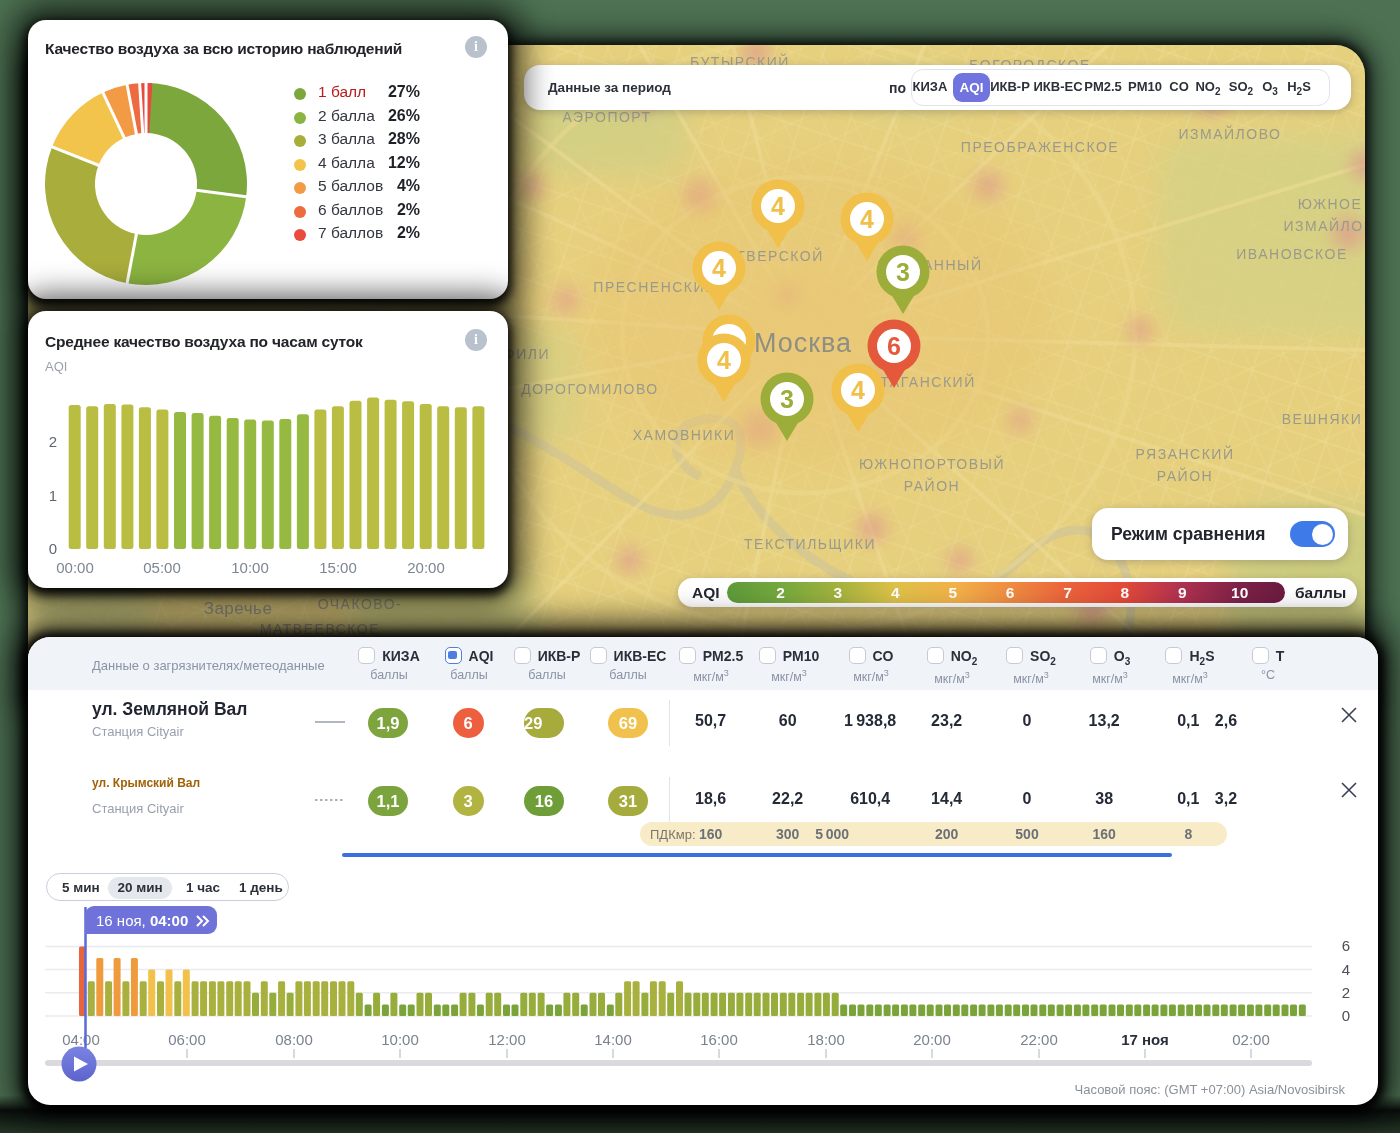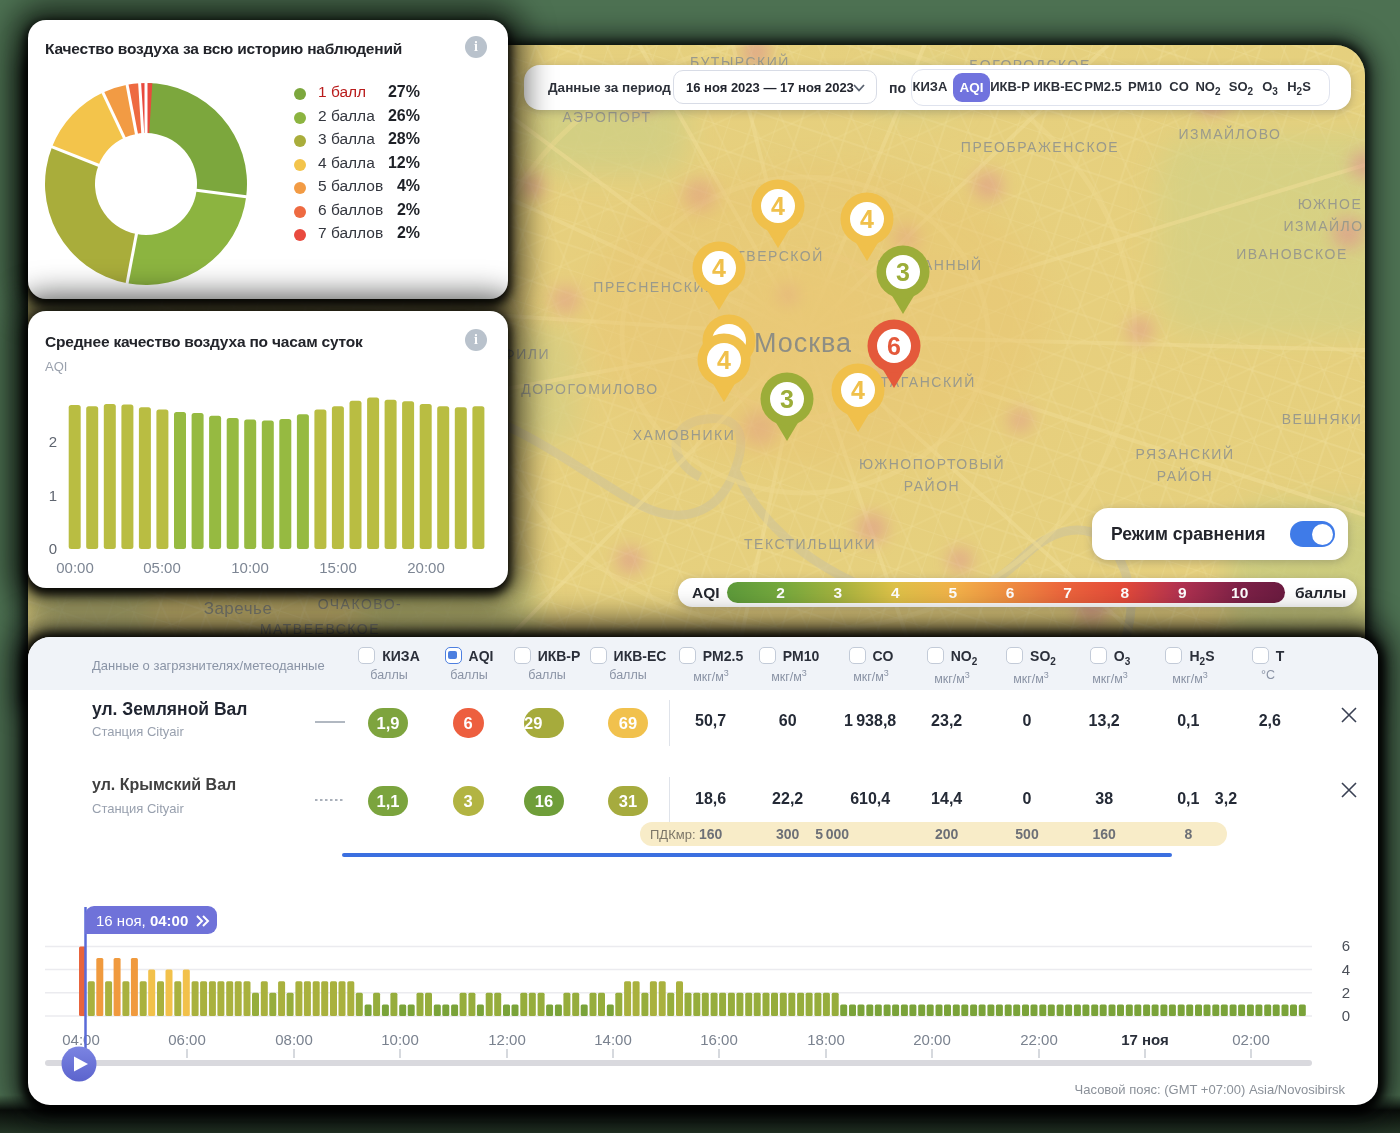--- a/index.html
+++ b/index.html
@@ -160,26 +160,20 @@
         <path d="M-12,22 L0,42 L12,22 Z" fill="#f0c04b"></path>
         <circle r="26.5" fill="#f0c04b"></circle>
         <circle r="17" fill="#fff"></circle>
         <text y="8.5" text-anchor="middle" font-size="25" font-weight="bold" fill="#f0c04b">4</text>
       </g>
     </svg>
 </div>
 
 <div class="lightcard" style="left:524px;top:65px;width:827px;height:45px;border-radius:16px">
 <div style="position:absolute;left:24px;top:15px;font-size:13.5px;font-weight:600;color:#2c3039">Данные за период</div>
-<div style="position:absolute;left:149px;top:5px;width:204px;height:34px;border:1px solid #d8dce6;border-radius:10px">
-<div style="position:absolute;left:12px;top:9px;white-space:nowrap;font-size:13px;font-weight:bold;color:#22252e">16 ноя 2023 — 17 ноя 2023</div>
-<svg width="12" height="8" viewBox="0 0 12 8" style="position:absolute;right:11px;top:13px">
-        <path d="M1,1 L6,6.5 L11,1" stroke="#5a6270" stroke-width="1.8" fill="none"></path>
-      </svg>
-</div>
 <div style="position:absolute;left:365px;top:15px;font-size:14px;font-weight:bold;color:#2c3039">по</div>
 <div style="position:absolute;left:387px;top:4px;width:419px;height:37px;border:1px solid #dfe3ee;border-radius:12px"></div>
 <div style="position:absolute;left:406px;top:14px;transform:translateX(-50%);white-space:nowrap;font-size:13px;font-weight:bold;color:#2c3039">КИЗА</div>
     <div style="position:absolute;left:486px;top:14px;transform:translateX(-50%);white-space:nowrap;font-size:13px;font-weight:bold;color:#2c3039">ИКВ-Р</div>
     <div style="position:absolute;left:534px;top:14px;transform:translateX(-50%);white-space:nowrap;font-size:13px;font-weight:bold;color:#2c3039">ИКВ-ЕС</div>
     <div style="position:absolute;left:579px;top:14px;transform:translateX(-50%);white-space:nowrap;font-size:13px;font-weight:bold;color:#2c3039">PM2.5</div>
     <div style="position:absolute;left:621px;top:14px;transform:translateX(-50%);white-space:nowrap;font-size:13px;font-weight:bold;color:#2c3039">PM10</div>
     <div style="position:absolute;left:655px;top:14px;transform:translateX(-50%);white-space:nowrap;font-size:13px;font-weight:bold;color:#2c3039">CO</div>
     <div style="position:absolute;left:684px;top:14px;transform:translateX(-50%);white-space:nowrap;font-size:13px;font-weight:bold;color:#2c3039">NO<sub style="font-size:10px">2</sub></div>
     <div style="position:absolute;left:717px;top:14px;transform:translateX(-50%);white-space:nowrap;font-size:13px;font-weight:bold;color:#2c3039">SO<sub style="font-size:10px">2</sub></div>
@@ -349,26 +343,26 @@
     <div style="position:absolute;left:424.5px;top:71px;width:31px;height:30px;border-radius:15px;background:#ed5f3f;color:#fff;font-size:16.5px;font-weight:bold;text-align:center;line-height:30px">6</div>
     <div style="position:absolute;left:496.0px;top:71px;width:40px;height:30px;border-radius:15px;background:#a6ab3c;color:#fff;font-size:16.5px;font-weight:bold;line-height:30px">29</div>
     <div style="position:absolute;left:580.0px;top:71px;width:40px;height:30px;border-radius:15px;background:#f1c14d;color:#fff;font-size:16.5px;font-weight:bold;text-align:center;line-height:30px">69</div>
   <div style="position:absolute;left:627.6px;top:75px;width:110px;text-align:center;font-size:16px;font-weight:bold;color:#242a36">50,7</div>
     <div style="position:absolute;left:704.7px;top:75px;width:110px;text-align:center;font-size:16px;font-weight:bold;color:#242a36">60</div>
     <div style="position:absolute;left:787.2px;top:75px;width:110px;text-align:center;font-size:16px;font-weight:bold;color:#242a36">1 938,8</div>
     <div style="position:absolute;left:863.7px;top:75px;width:110px;text-align:center;font-size:16px;font-weight:bold;color:#242a36">23,2</div>
     <div style="position:absolute;left:944.0px;top:75px;width:110px;text-align:center;font-size:16px;font-weight:bold;color:#242a36">0</div>
     <div style="position:absolute;left:1021.2px;top:75px;width:110px;text-align:center;font-size:16px;font-weight:bold;color:#242a36">13,2</div>
     <div style="position:absolute;left:1105.3px;top:75px;width:110px;text-align:center;font-size:16px;font-weight:bold;color:#242a36">0,1</div>
-    <div style="position:absolute;left:1186.8px;top:75px;width:110px;text-align:center;font-size:16px;font-weight:bold;color:#242a36">2,6</div>
+    <div style="position:absolute;left:1186.8px;top:75px;width:110px;text-align:left;font-size:16px;font-weight:bold;color:#242a36">2,6</div>
   <svg width="20" height="20" viewBox="0 0 20 20" style="position:absolute;left:1310.5px;top:68px">
       <path d="M3,3 L17,17 M17,3 L3,17" stroke="#3a4154" stroke-width="1.6"></path>
     </svg>
 
-  <div style="position:absolute;left:64px;top:139px;font-size:16px;font-weight:bold;color:#404040">ул. Крымский Вал</div>
+  <div style="position:absolute;left:64px;top:139px;font-size:12px;font-weight:bold;color:#a16207">ул. Крымский Вал</div>
   <div style="position:absolute;left:64px;top:164px;font-size:13px;color:#98a0ae">Станция Cityair</div>
   <svg width="30" height="6" style="position:absolute;left:287px;top:160px">
       <line x1="0" y1="3" x2="30" y2="3" stroke="#a9b0ba" stroke-width="1.8" stroke-dasharray="2.5,2.5"></line>
     </svg>
   <div style="position:absolute;left:340.0px;top:149px;width:40px;height:30px;border-radius:15px;background:#7ba43e;color:#fff;font-size:16.5px;font-weight:bold;text-align:center;line-height:30px">1,1</div>
     <div style="position:absolute;left:424.5px;top:149px;width:31px;height:30px;border-radius:15px;background:#b2b442;color:#fff;font-size:16.5px;font-weight:bold;text-align:center;line-height:30px">3</div>
     <div style="position:absolute;left:496.0px;top:149px;width:40px;height:30px;border-radius:15px;background:#6f9e39;color:#fff;font-size:16.5px;font-weight:bold;text-align:center;line-height:30px">16</div>
     <div style="position:absolute;left:580.0px;top:149px;width:40px;height:30px;border-radius:15px;background:#a6ab3e;color:#fff;font-size:16.5px;font-weight:bold;text-align:center;line-height:30px">31</div>
   <div style="position:absolute;left:627.6px;top:153px;width:110px;text-align:center;font-size:16px;font-weight:bold;color:#242a36">18,6</div>
     <div style="position:absolute;left:704.7px;top:153px;width:110px;text-align:center;font-size:16px;font-weight:bold;color:#242a36">22,2</div>
@@ -393,20 +387,26 @@
       <div style="position:absolute;left:704.7px;top:4px;width:110px;text-align:center;font-size:14px;font-weight:600;color:#6d7077">300</div>
       <div style="position:absolute;left:787.2px;top:4px;width:110px;text-align:left;font-size:14px;font-weight:600;color:#6d7077">5 000</div>
       <div style="position:absolute;left:863.7px;top:4px;width:110px;text-align:center;font-size:14px;font-weight:600;color:#6d7077">200</div>
       <div style="position:absolute;left:944.0px;top:4px;width:110px;text-align:center;font-size:14px;font-weight:600;color:#6d7077">500</div>
       <div style="position:absolute;left:1021.2px;top:4px;width:110px;text-align:center;font-size:14px;font-weight:600;color:#6d7077">160</div>
       <div style="position:absolute;left:1105.3px;top:4px;width:110px;text-align:center;font-size:14px;font-weight:600;color:#6d7077">8</div>
     </div>
 
   <div style="position:absolute;left:314px;top:216px;width:830px;height:4px;background:#3b6fe0;border-radius:2px"></div>
 
+  <div style="position:absolute;left:18px;top:236px;width:243px;height:28px;border:1px solid #c9d0dc;border-radius:15px">
+    <div style="position:absolute;left:15px;top:6px;font-size:13.5px;font-weight:600;color:#2b3039">5 мин</div>
+    <div style="position:absolute;left:61px;top:3px;width:64px;height:22px;background:#e4e7ec;border-radius:11px;text-align:center;font-size:13.5px;font-weight:bold;color:#2b3039;line-height:22px">20 мин</div>
+    <div style="position:absolute;left:139px;top:6px;font-size:13.5px;font-weight:600;color:#2b3039">1 час</div>
+    <div style="position:absolute;left:192px;top:6px;font-size:13.5px;font-weight:600;color:#2b3039">1 день</div>
+  </div>
 
   <svg width="1350" height="468" viewBox="0 0 1350 468" style="position:absolute;left:0;top:0">
 <line x1="17" y1="355.8" x2="1284" y2="355.8" stroke="#ebebef" stroke-width="1.5"></line>
       <line x1="17" y1="332.6" x2="1284" y2="332.6" stroke="#ebebef" stroke-width="1.5"></line>
       <line x1="17" y1="309.4" x2="1284" y2="309.4" stroke="#ebebef" stroke-width="1.5"></line>
       <line x1="17" y1="379.0" x2="1284" y2="379.0" stroke="#ebebef" stroke-width="1.5"></line>
       <rect x="51.0" y="309.4" width="7" height="69.6" rx="1.5" fill="#e8643c"></rect>
       <rect x="59.8" y="344.2" width="7" height="34.8" rx="1.5" fill="#a9b13e"></rect>
       <rect x="68.3" y="321.0" width="7" height="58.0" rx="1.5" fill="#f09a3e"></rect>
       <rect x="77.1" y="344.2" width="7" height="34.8" rx="1.5" fill="#a9b13e"></rect>

